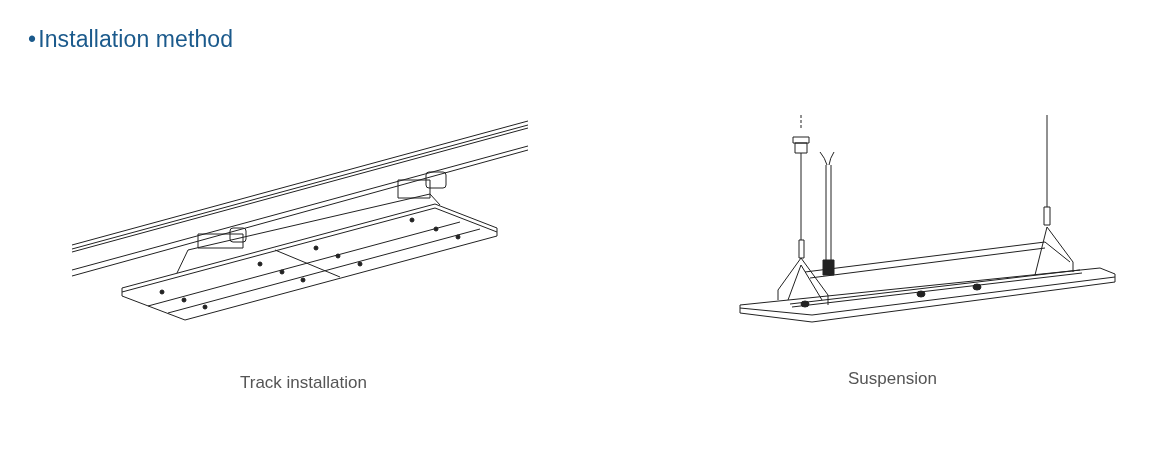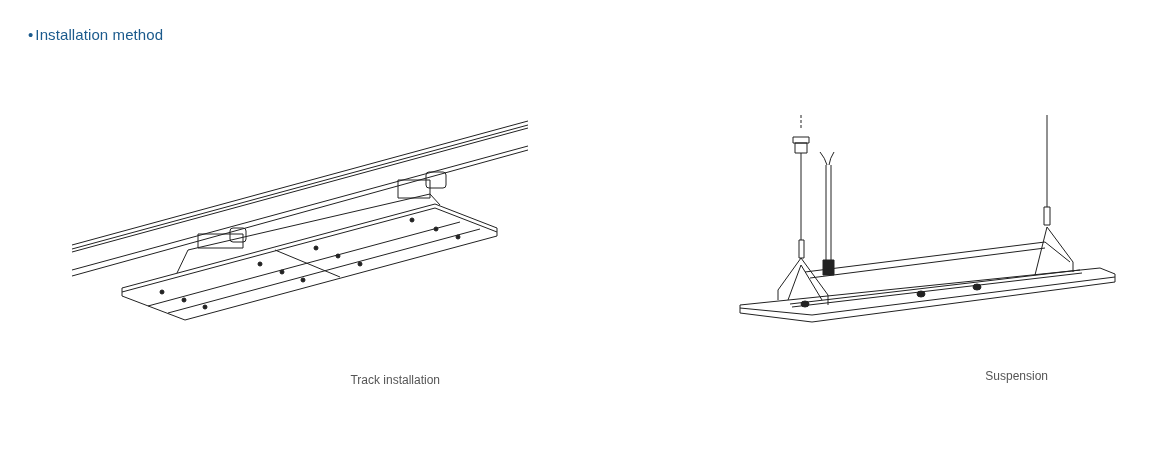--- a/index.html
+++ b/index.html
@@ -1,20 +1,20 @@
 <!DOCTYPE html>
 <html><head>
   <meta charset="utf-8">
   <style>
     html, body { margin: 0; padding: 0; background: #ffffff; }
     body { width: 1150px; height: 470px; position: relative; overflow: hidden; font-family: "Liberation Sans", "DejaVu Sans", sans-serif; }
-    .title { position: absolute; left: 28px; top: 26px; font-size: 15px; color: #1b5a8c; letter-spacing: 0.1px; }
+    .title { position: absolute; left: 28px; top: 26px; font-size: 23px; color: #1b5a8c; letter-spacing: 0.1px; }
     .title .bullet { margin-right: 2px; }
     .figure { position: absolute; }
-    .caption { position: absolute; font-size: 12px; color: #555555; text-align: right; }
+    .caption { position: absolute; font-size: 17px; color: #555555; text-align: left; }
     svg line, svg polyline, svg polygon, svg path, svg rect, svg ellipse, svg circle { vector-effect: non-scaling-stroke; }
   </style>
 </head>
 <body>
 
 <div class="title">
   <span class="bullet">•</span><span>Installation method</span>
 </div>
 
 <div class="figure" style="left:60px; top:110px; width:480px; height:220px;">

